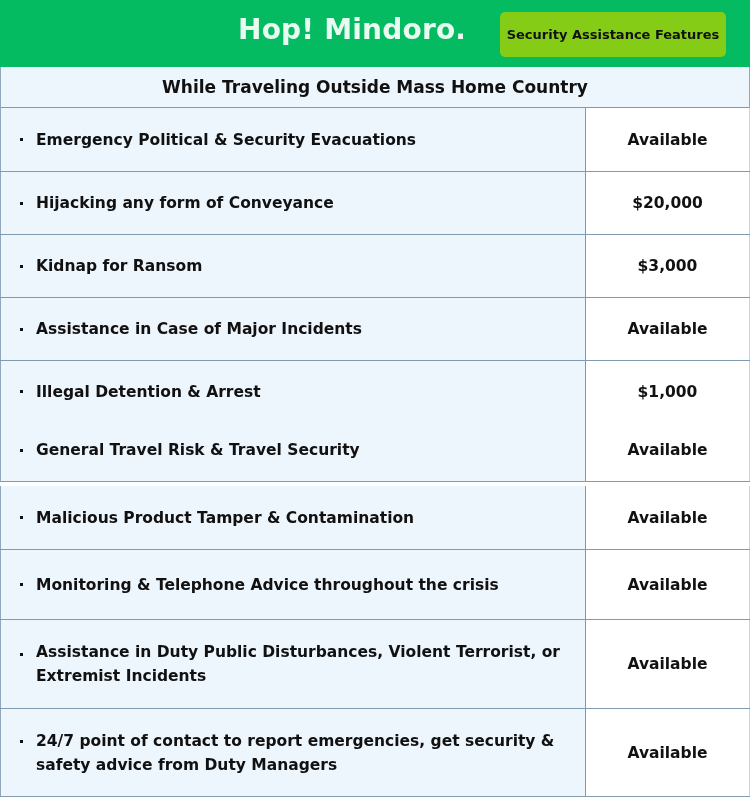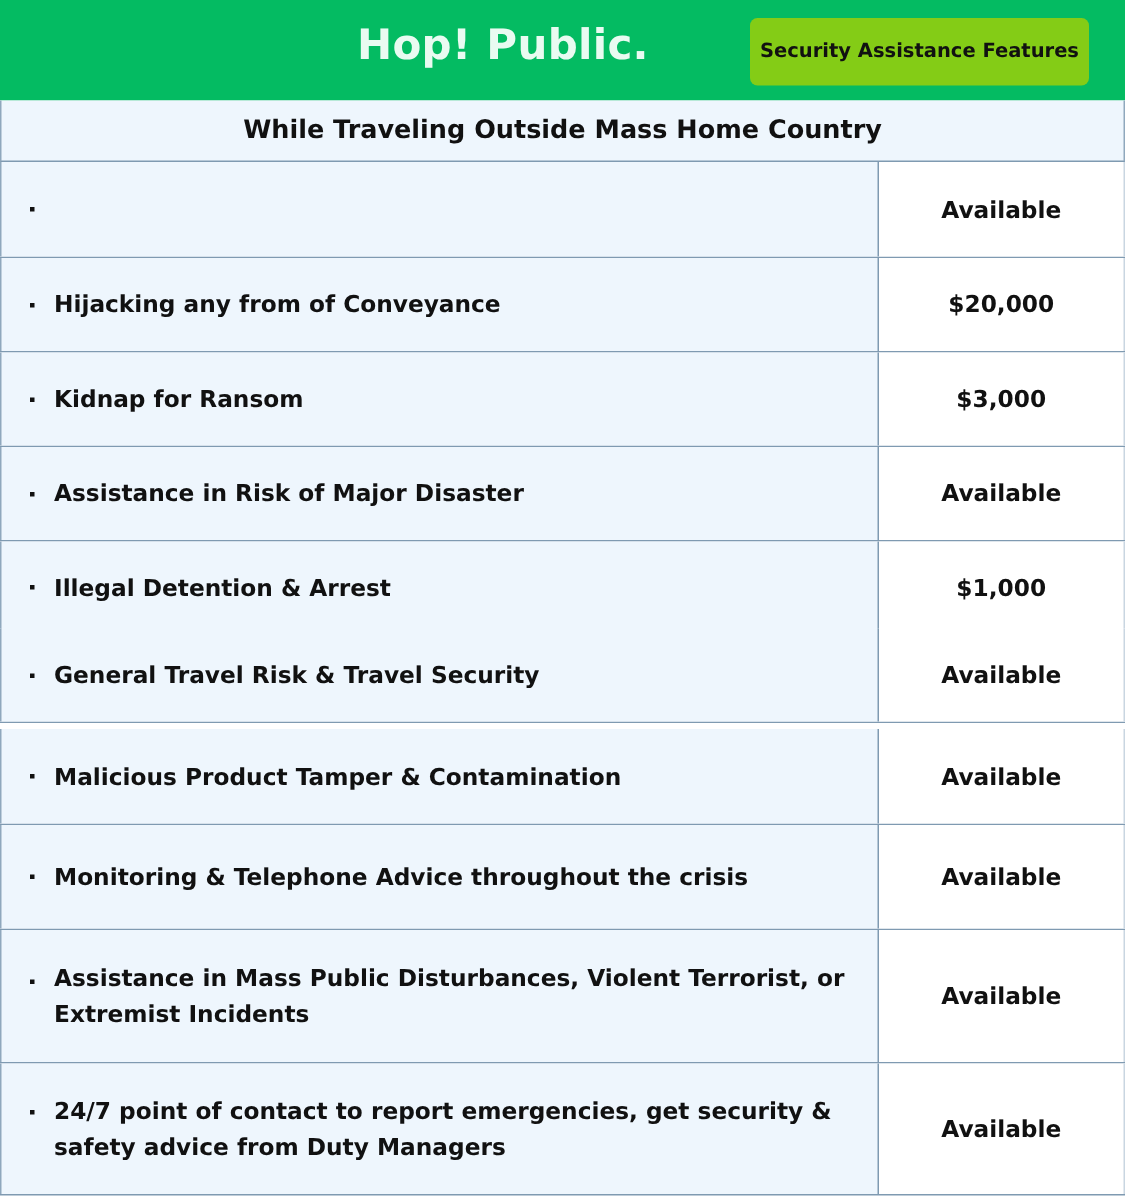--- a/index.html
+++ b/index.html
@@ -63,51 +63,52 @@
     background: #ffffff;
     border-right: 1px solid #c9d6e1;
     display: flex; align-items: center; justify-content: center;
     font-size: 15.5px; font-weight: bold;
   }
 </style>
 </head>
 <body>
 
 <div class="header">
-  <div class="brand">Hop! Public.</div>
+  <div class="brand">Hop! Mindoro.</div>
   <div class="badge">Security Assistance Features</div>
 </div>
 
 <div class="subtitle">While Traveling Outside Mass Home Country</div>
 
 <div class="table">
   <div class="row" style="top:0px;height:64px;">
     <div class="cell-feature">
       <span class="bullet"></span>
+      <span class="feature-text">Emergency Political &amp; Security Evacuations</span>
     </div>
     <div class="cell-value">Available</div>
   </div>
   <div class="row" style="top:64px;height:63px;">
     <div class="cell-feature">
       <span class="bullet"></span>
-      <span class="feature-text">Hijacking any from of Conveyance</span>
+      <span class="feature-text">Hijacking any form of Conveyance</span>
     </div>
     <div class="cell-value">$20,000</div>
   </div>
   <div class="row" style="top:127px;height:63px;">
     <div class="cell-feature">
       <span class="bullet"></span>
       <span class="feature-text">Kidnap for Ransom</span>
     </div>
     <div class="cell-value">$3,000</div>
   </div>
   <div class="row" style="top:190px;height:63px;">
     <div class="cell-feature">
       <span class="bullet"></span>
-      <span class="feature-text">Assistance in Risk of Major Disaster</span>
+      <span class="feature-text">Assistance in Case of Major Incidents</span>
     </div>
     <div class="cell-value">Available</div>
   </div>
   <div class="row" style="top:253px;height:62px;">
     <div class="cell-feature">
       <span class="bullet"></span>
       <span class="feature-text">Illegal Detention &amp; Arrest</span>
     </div>
     <div class="cell-value">$1,000</div>
   </div>
@@ -128,21 +129,21 @@
   <div class="row" style="top:442px;height:70px;">
     <div class="cell-feature">
       <span class="bullet"></span>
       <span class="feature-text">Monitoring &amp; Telephone Advice throughout the crisis</span>
     </div>
     <div class="cell-value">Available</div>
   </div>
   <div class="row" style="top:512px;height:89px;">
     <div class="cell-feature">
       <span class="bullet" style="top:33px;"></span>
-      <span class="feature-text">Assistance in Mass Public Disturbances, Violent Terrorist, or Extremist Incidents</span>
+      <span class="feature-text">Assistance in Duty Public Disturbances, Violent Terrorist, or Extremist Incidents</span>
     </div>
     <div class="cell-value">Available</div>
   </div>
   <div class="row" style="top:601px;height:88px;">
     <div class="cell-feature">
       <span class="bullet" style="top:31px;"></span>
       <span class="feature-text">24/7 point of contact to report emergencies, get security &amp; safety advice from Duty Managers</span>
     </div>
     <div class="cell-value">Available</div>
   </div>

